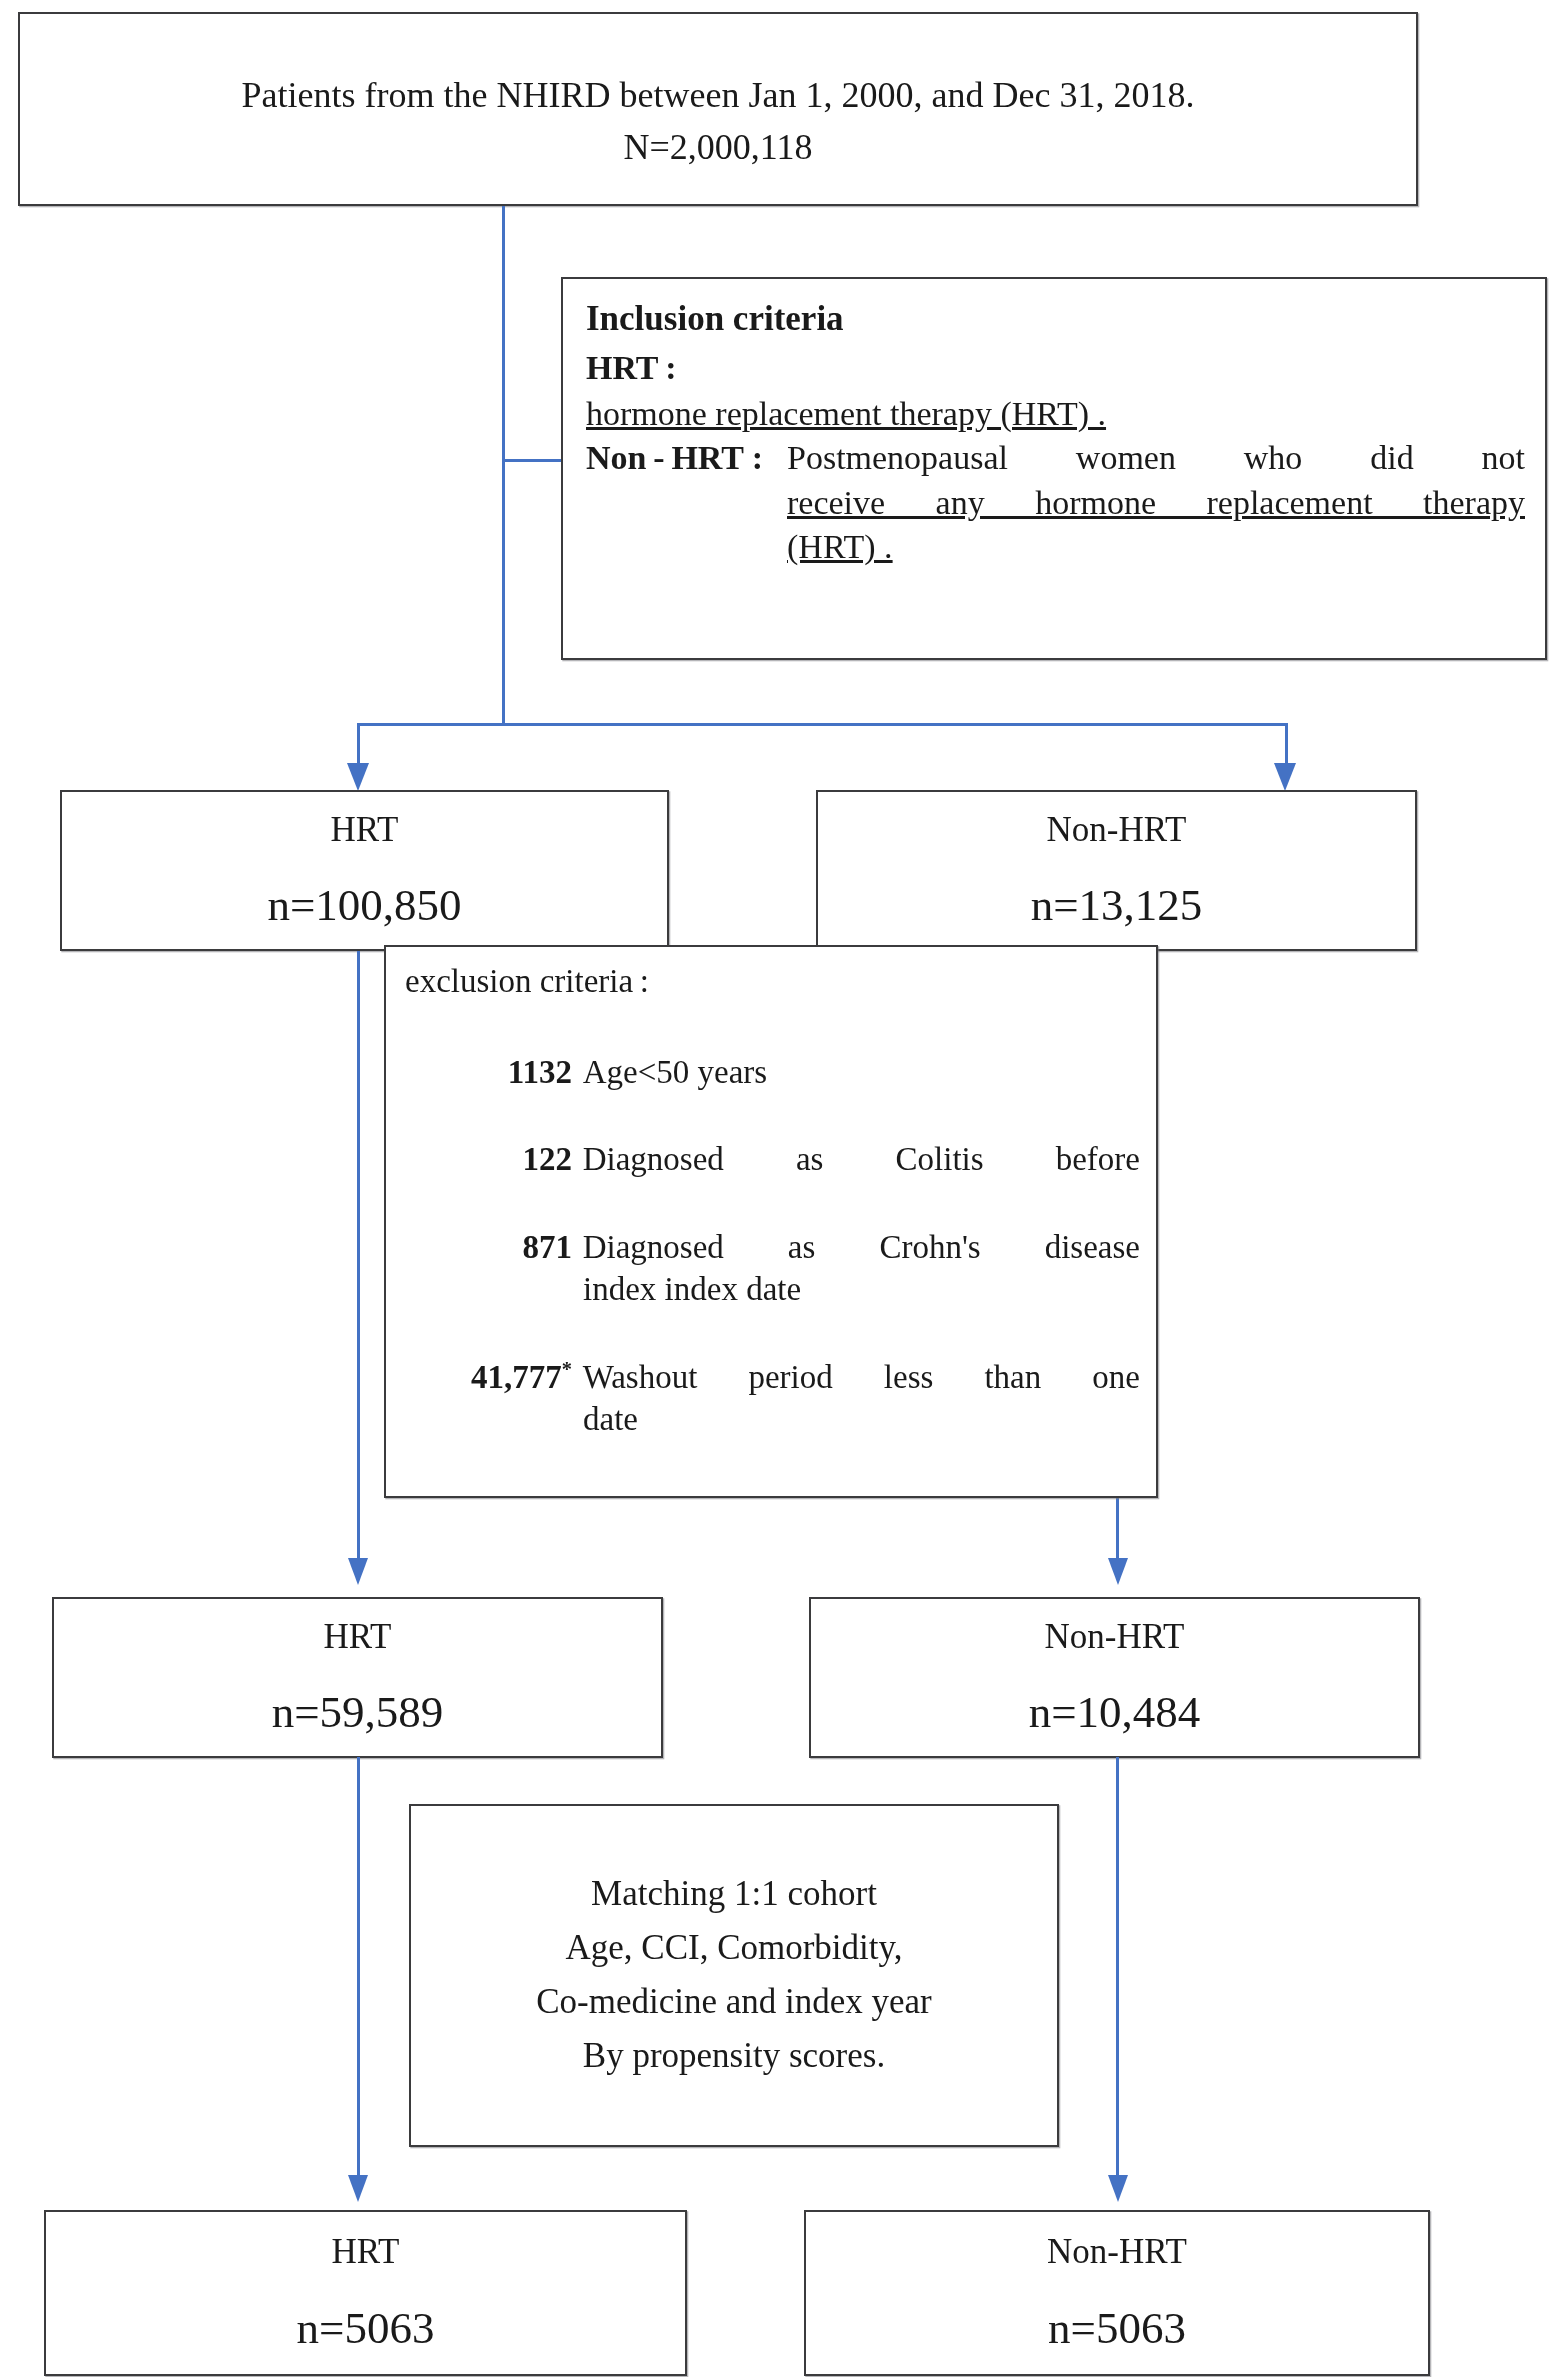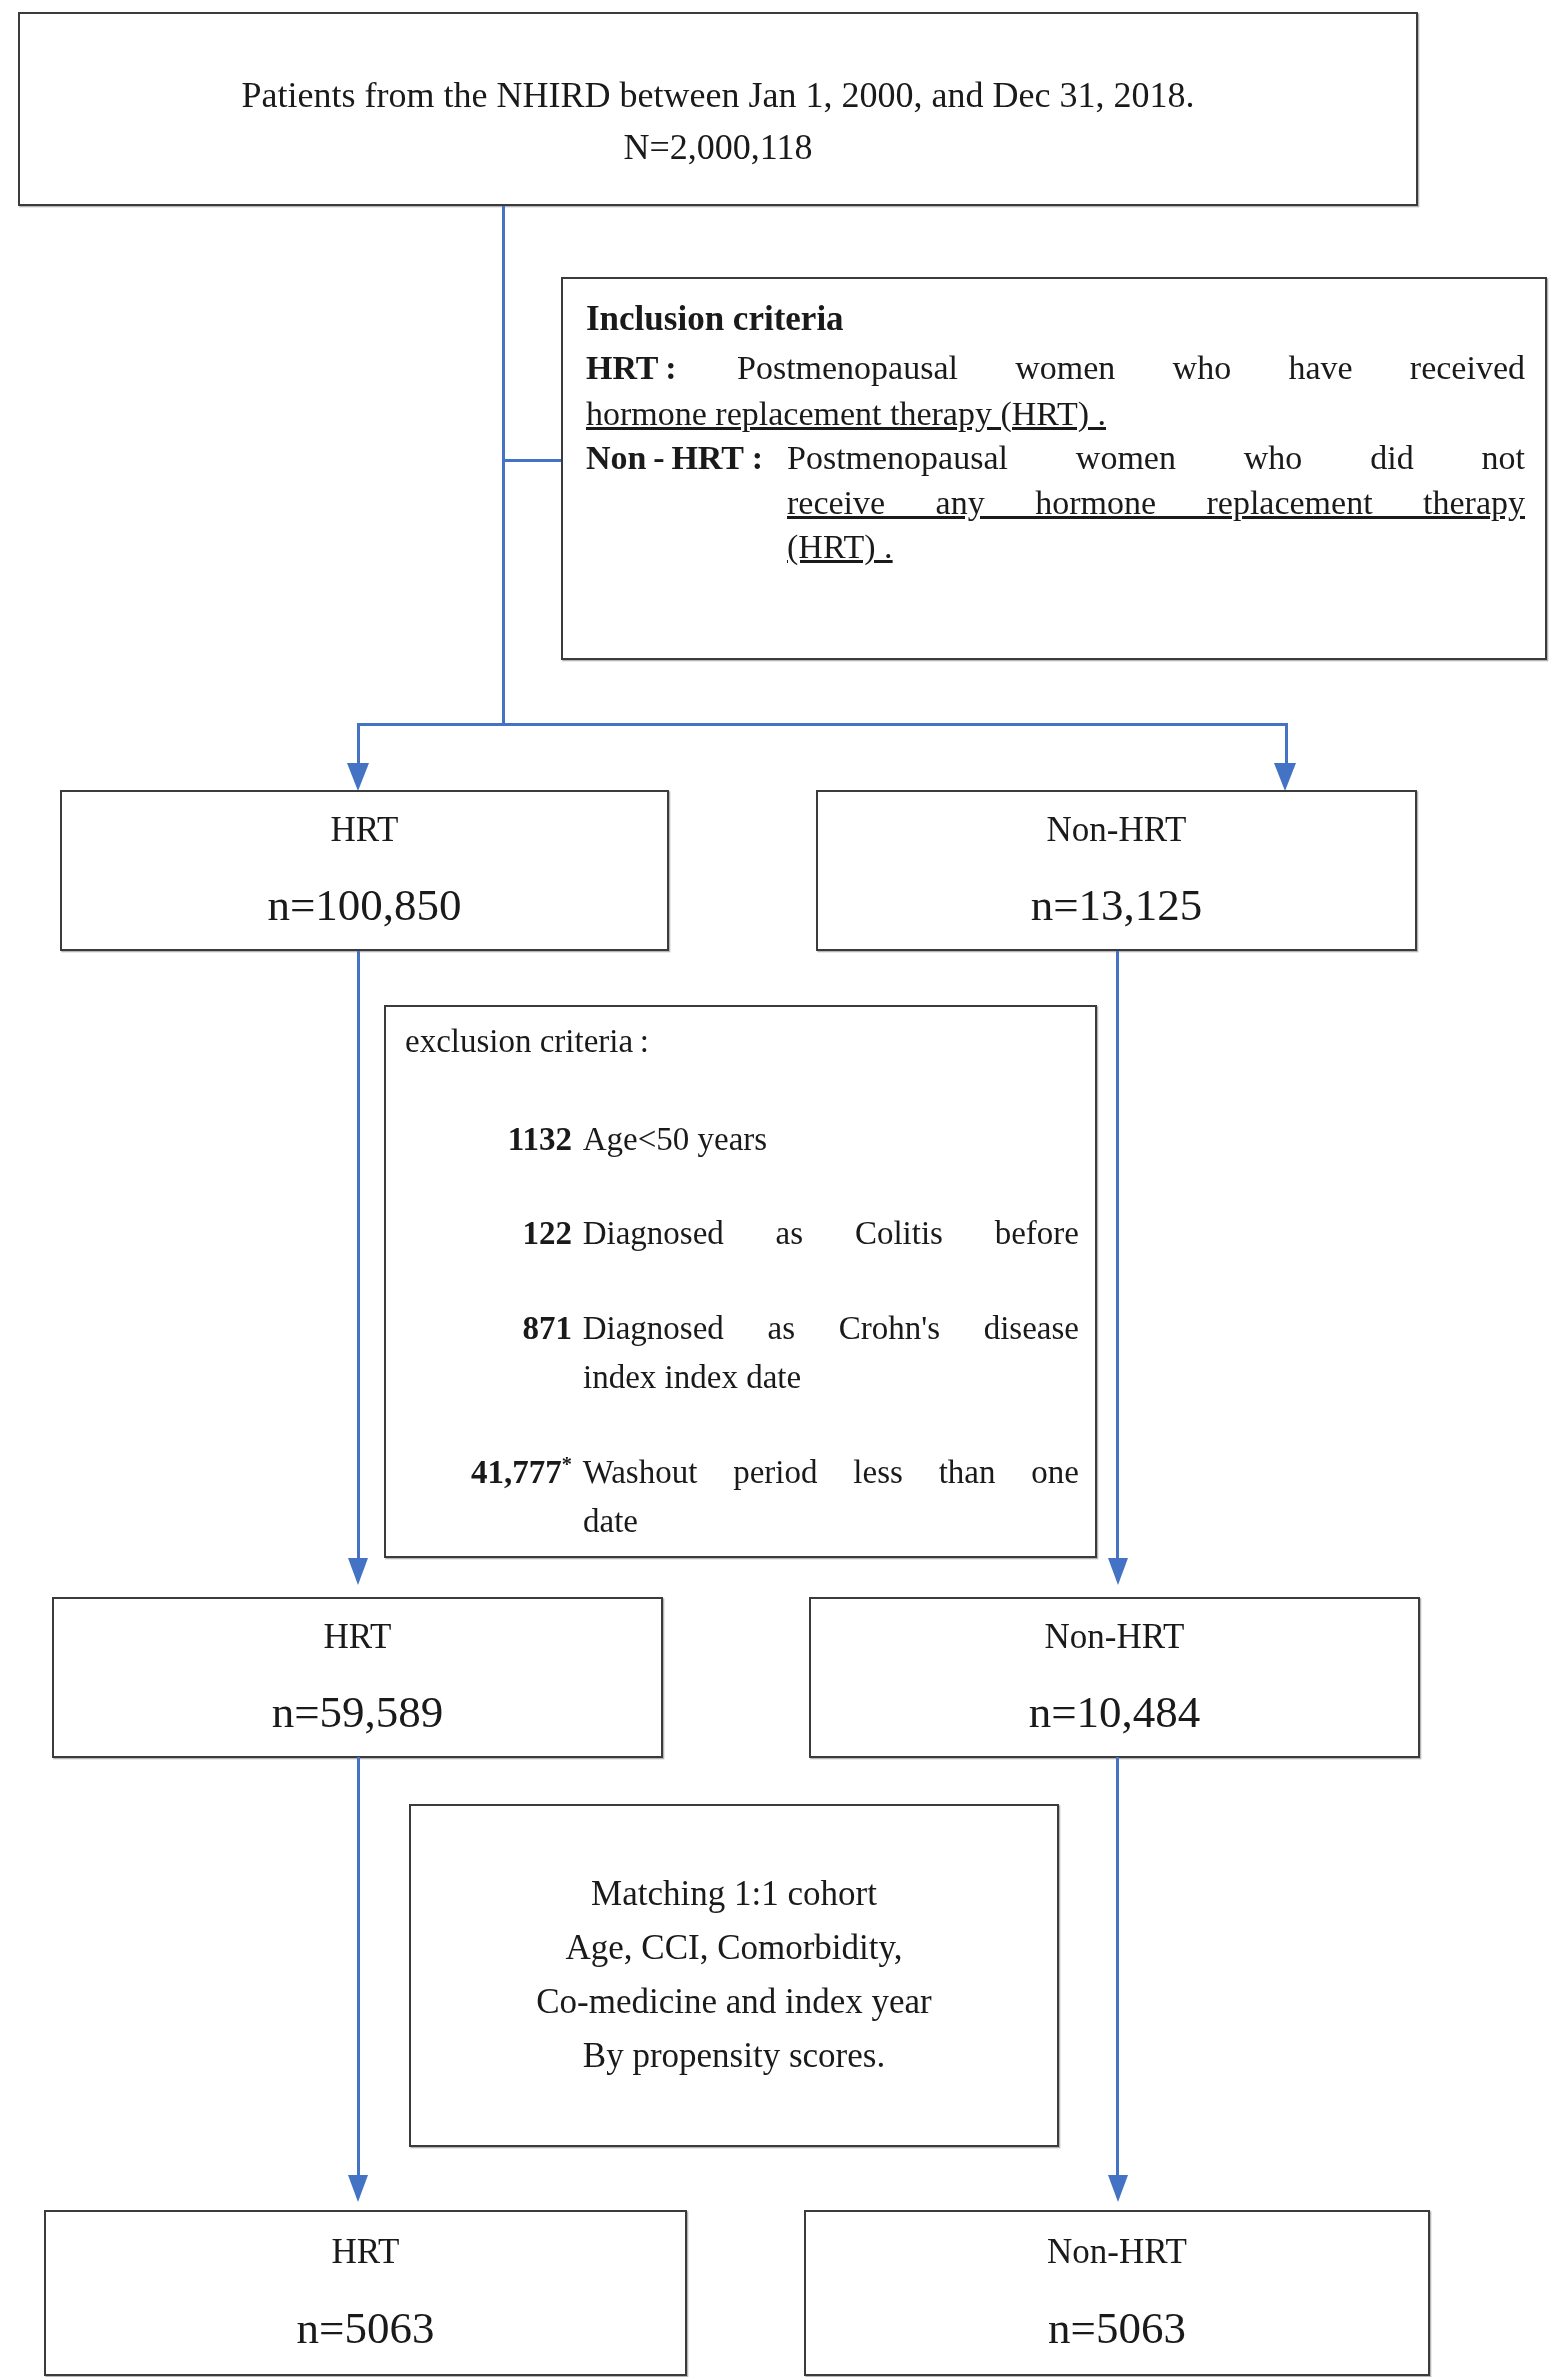--- a/index.html
+++ b/index.html
@@ -63,23 +63,23 @@
     margin-bottom: 1.3px;
   }
   .inc-label { font-weight: bold; white-space: pre; flex: 0 0 auto; }
   .inc-body  { flex: 1 1 auto; text-align: justify; text-align-last: justify; }
   .inc-cont  { font-size: 34px; line-height: 1.3; text-align: justify; text-align-last: justify; text-decoration: underline; }
   .inc-cont.indent { padding-left: 201px; }
   .inc-cont.last   { text-align-last: left; }
 
   
   #exclusion-box {
-    left: 384px; top: 1005px; width: 713px; height: 553px;
+    left: 384px; top: 945px; width: 774px; height: 553px;
     padding: 14.7px 16px 13.4px 19px;
-    justify-content: space-between;
+    justify-content: flex-start;
   }
   .exc-head { font-size: 33px; line-height: 1.2; margin-bottom: 4px; white-space: pre; }
   .exc-item { display: flex; align-items: baseline; font-size: 33px; line-height: 1.28; margin-top: 5.4px; }
   .exc-num  { flex: 0 0 167px; text-align: right; font-weight: bold; padding-right: 10.7px; white-space: pre; }
   .exc-num sup { font-size: 0.62em; }
   .exc-txt  { flex: 1 1 auto; text-align: justify; text-align-last: justify; margin-top: 40px; }
   .exc-wrap { padding-left: 178px; font-size: 33px; line-height: 1.28; white-space: pre; }
 
   
   #matching-box {
@@ -132,21 +132,20 @@
 
   <div class="conn v" style="left:502px; top:206px; height:184px;"></div>
 
   <div class="conn h" style="left:502px; top:459px; width:62px;"></div>
   <div class="conn v" style="left:502px; top:388px; height:338px;"></div>
 
   <div class="box lefted" id="inclusion-box">
     <div class="inc-head">Inclusion criteria</div>
     <div class="inc-row">
       <span class="inc-label" style="flex-basis:151px;">HRT :</span>
-      <span class="inc-body">Postmenopausal women who have received</span>
     </div>
     <div class="inc-cont last">hormone replacement therapy (HRT) .</div>
     <div class="inc-row">
       <span class="inc-label" style="flex-basis:201px;">Non - HRT :</span>
       <span class="inc-body">Postmenopausal women who did not</span>
     </div>
     <div class="inc-cont indent">receive any hormone replacement therapy</div>
     <div class="inc-cont indent last">(HRT) .</div>
   </div>
 

